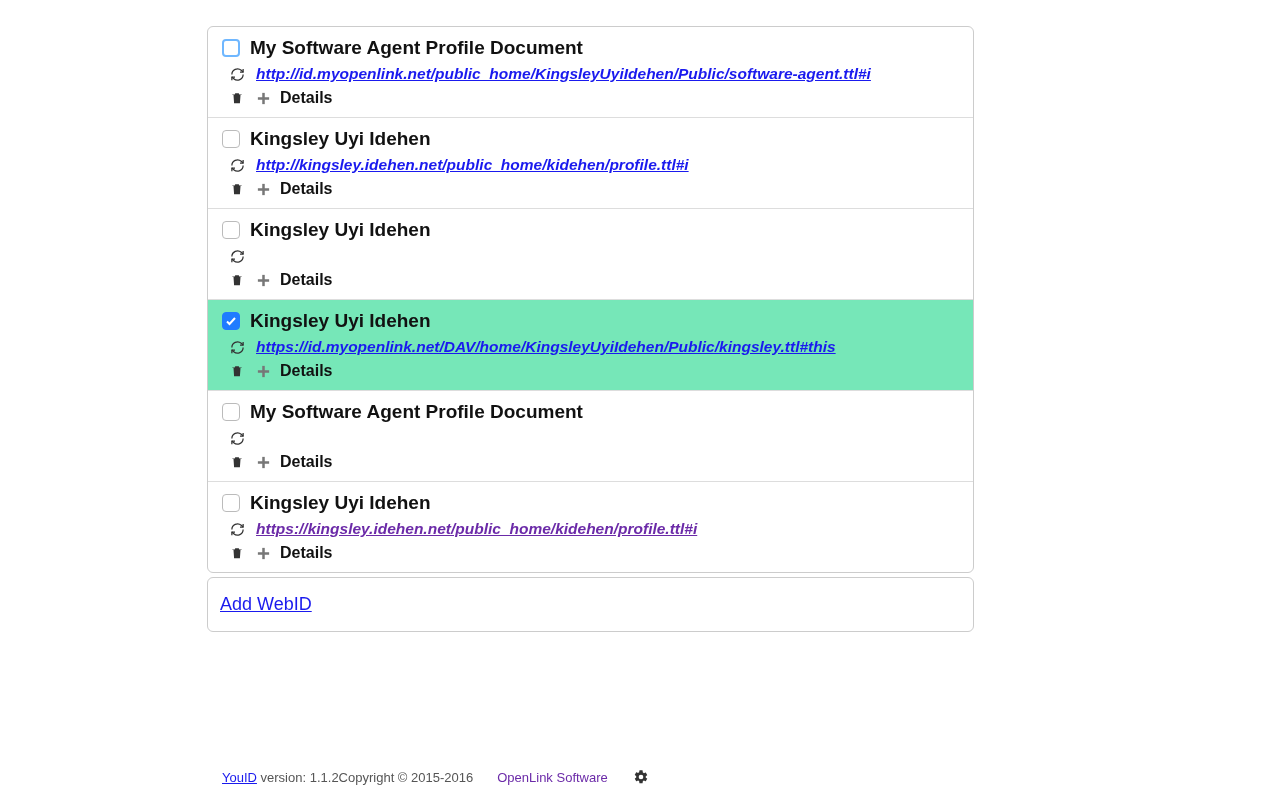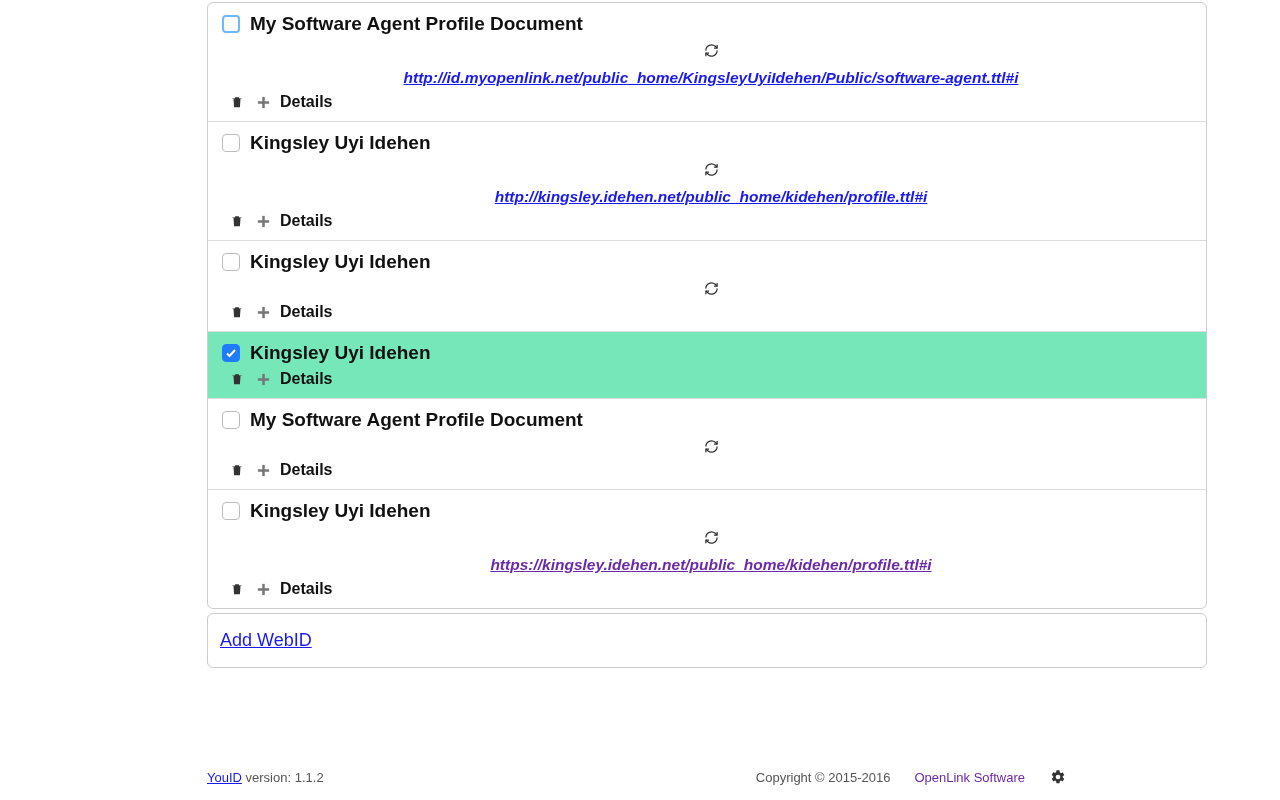--- a/index.html
+++ b/index.html
@@ -7,22 +7,22 @@
     font-family: "Trebuchet MS", "Lucida Grande", sans-serif;
     background: #fff;
     width: 1280px;
     height: 800px;
     position: relative;
     overflow: hidden;
   }
   .container {
     position: absolute;
     left: 207px;
-    top: 2px;
-    width: 1000px;
+    top: 26px;
+    width: 767px;
   }
   .list-box {
     border: 1px solid #ccc;
     border-radius: 6px;
     background: #fff;
   }
   .item {
     border-bottom: 1px solid #ddd;
     padding: 10px 12px 10px 14px;
     position: relative;
@@ -61,21 +61,20 @@
     font-weight: bold;
     font-size: 19px;
     color: #111;
   }
   .row2 {
     display: flex;
     align-items: center;
     gap: 10px;
     margin-bottom: 6px;
     padding-left: 6px;
-    flex-direction: column;
   }
   .refresh-icon {
     width: 18px; height: 18px;
     display: inline-flex;
     align-items: center; justify-content: center;
     flex-shrink: 0;
   }
   .url-link {
     font-style: italic;
     font-weight: bold;
@@ -110,26 +109,25 @@
     padding: 16px 12px;
   }
   .add-link {
     color: #1a1aee;
     text-decoration: underline;
     font-size: 18px;
     cursor: pointer;
   }
   .footer {
     position: absolute;
-    left: 207px;
+    left: 222px;
     bottom: 14px;
     width: 860px;
     display: flex;
     align-items: center;
-    justify-content: space-between;
     font-size: 13px;
     color: #555;
   }
   .footer-left a {
     color: #1a1aee;
     text-decoration: underline;
     cursor: pointer;
   }
   .footer-right {
     display: flex;
@@ -244,20 +242,31 @@
         </div>
       </div>
       <div class="item selected">
         <div class="row1">
           <span class="checkbox checked">
             <svg viewBox="0 0 24 24" width="12" height="12" fill="none" stroke="#fff" stroke-width="4">
               <polyline points="4,13 9,18 20,6"></polyline>
             </svg>
           </span>
           <span class="title">Kingsley Uyi Idehen</span>
+        </div>
+        <div class="row2">
+          <span class="refresh-icon">
+            <svg viewBox="0 0 24 24" width="15" height="15" fill="none" stroke="#333" stroke-width="2">
+              <path d="M3 12a9 9 0 0 1 15-6.7L21 8"></path>
+              <path d="M21 3v5h-5"></path>
+              <path d="M21 12a9 9 0 0 1-15 6.7L3 16"></path>
+              <path d="M3 21v-5h5"></path>
+            </svg>
+          </span>
+          <a class="url-link url-blue">https://id.myopenlink.net/DAV/home/KingsleyUyiIdehen/Public/kingsley.ttl#this</a>
         </div>
         <div class="row3">
           <span class="trash-icon">
             <svg viewBox="0 0 24 24" width="14" height="14" fill="#333">
               <path d="M6 7h12l-1 14H7L6 7zm3-3h6l1 2H8l1-2zM4 6h16v1H4z"></path>
             </svg>
           </span>
           <span class="plus-icon">
             <svg viewBox="0 0 24 24" width="15" height="15" fill="#777">
               <rect x="10" y="3" width="4" height="18"></rect>

